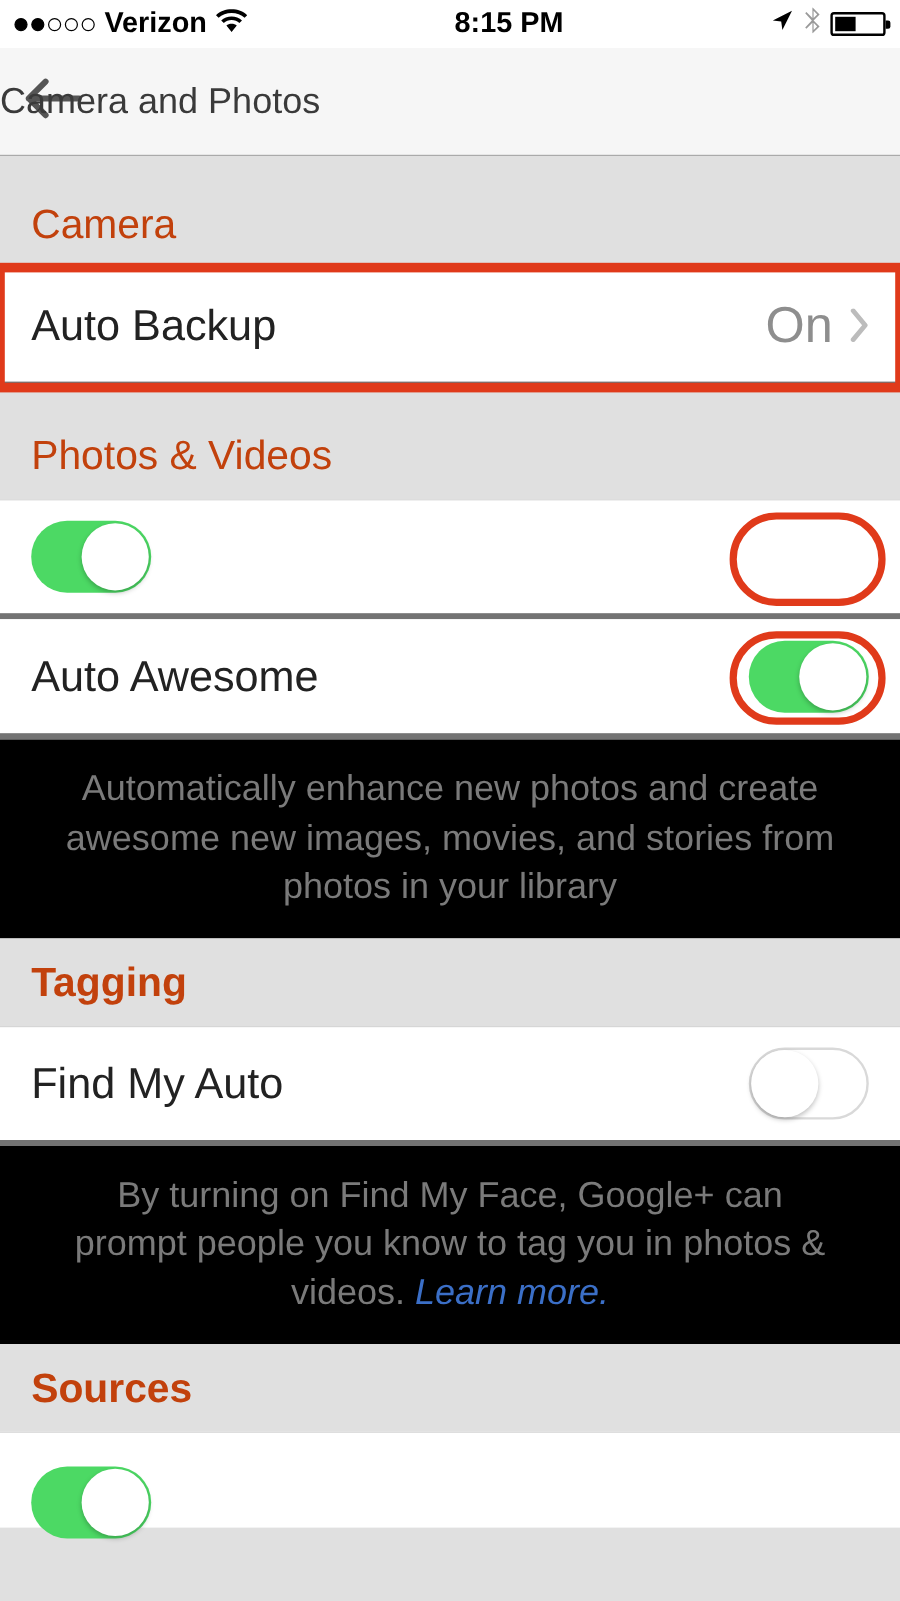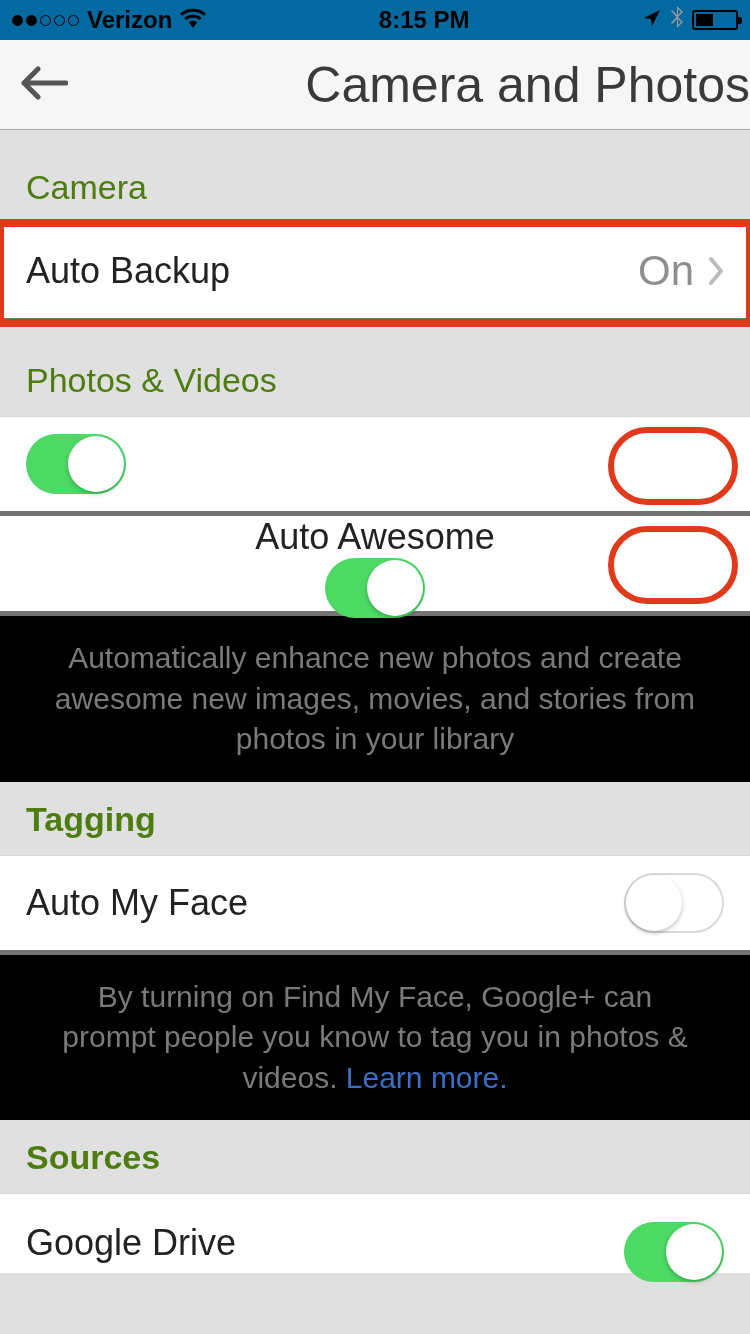--- a/index.html
+++ b/index.html
@@ -6,21 +6,21 @@
   html, body {
     width: 750px;
     height: 1334px;
     font-family: -apple-system, "Helvetica Neue", Helvetica, Arial, sans-serif;
     background: #e0e0e0;
     overflow: hidden;
   }
   
   .status-bar {
     height: 40px;
-    background: #0369a1;
+    background: #ffffff;
     display: flex;
     align-items: center;
     justify-content: space-between;
     padding: 0 12px;
     font-size: 24px;
     font-weight: 600;
     color: #000;
     gap: 27px;
   }
   .status-left, .status-right {
@@ -75,47 +75,47 @@
     border-bottom: 1px solid #aaa;
     display: flex;
     align-items: center;
     padding: 0 20px;
     position: relative;
   }
   .back-arrow svg { width: 48px; height: 36px; }
   .nav-title {
     position: absolute;
     left: 0; right: 0;
-    text-align: right;
-    font-size: 50px;
+    text-align: left;
+    font-size: 30px;
     font-weight: 400;
     color: #3a3a3a;
     pointer-events: none;
   }
   
   .section-header {
     padding: 38px 26px 16px 26px;
     font-size: 34px;
     font-weight: 500;
-    color: #4d7c0f;
+    color: #c2410c;
     background: #e0e0e0;
   }
   .section-header.tight { padding-top: 18px; font-weight: bold; }
   .row {
     background: #fff;
     display: flex;
     align-items: center;
     justify-content: space-between;
     padding: 0 26px;
     height: 100px;
     border-top: 1px solid #d6d6d6;
     border-bottom: 5px solid #737373;
     position: relative;
   }
-  .row + .row { border-top: none; flex-direction: column; }
+  .row + .row { border-top: none; }
   .row .label {
     font-size: 36px;
     color: #222;
   }
   .row .value {
     font-size: 42px;
     color: #8e8e8e;
     display: flex;
     align-items: center;
     gap: 14px;
@@ -125,20 +125,21 @@
     padding: 22px 50px 22px 50px;
     font-size: 30px;
     color: #7a7a7a;
     text-align: center;
     line-height: 1.35;
     background: #000000;
   }
   .footer-text a {
     color: #3b6fc7;
     text-decoration: none;
+    font-style: italic;
   }
   
   .toggle {
     width: 100px;
     height: 60px;
     border-radius: 30px;
     position: relative;
     flex-shrink: 0;
   }
   .toggle.on { background: #4cd964; }
@@ -244,28 +245,27 @@
   <span class="label">Auto Awesome</span>
   <span class="toggle on">
       <span class="knob"></span>
     </span>
   <span class="highlight-ring ring2"></span>
 </div>
 <div class="footer-text">Automatically enhance new photos and create awesome new images, movies, and stories from photos in your library</div>
 
 <div class="section-header tight">Tagging</div>
 <div class="row">
-  <span class="label">Auto My Face</span>
+  <span class="label">Find My Auto</span>
   <span class="toggle off">
       <span class="knob"></span>
     </span>
 </div>
 <div class="footer-text">
   <span>By turning on Find My Face, Google+ can prompt people you know to tag you in photos &amp; videos. </span><a href="#">Learn more.</a>
 </div>
 
 <div class="section-header tight">Sources</div>
 <div class="row last-cut">
-  <span class="label">Google Drive</span>
   <span class="toggle on">
       <span class="knob"></span>
     </span>
 </div>
 
 </body></html>

